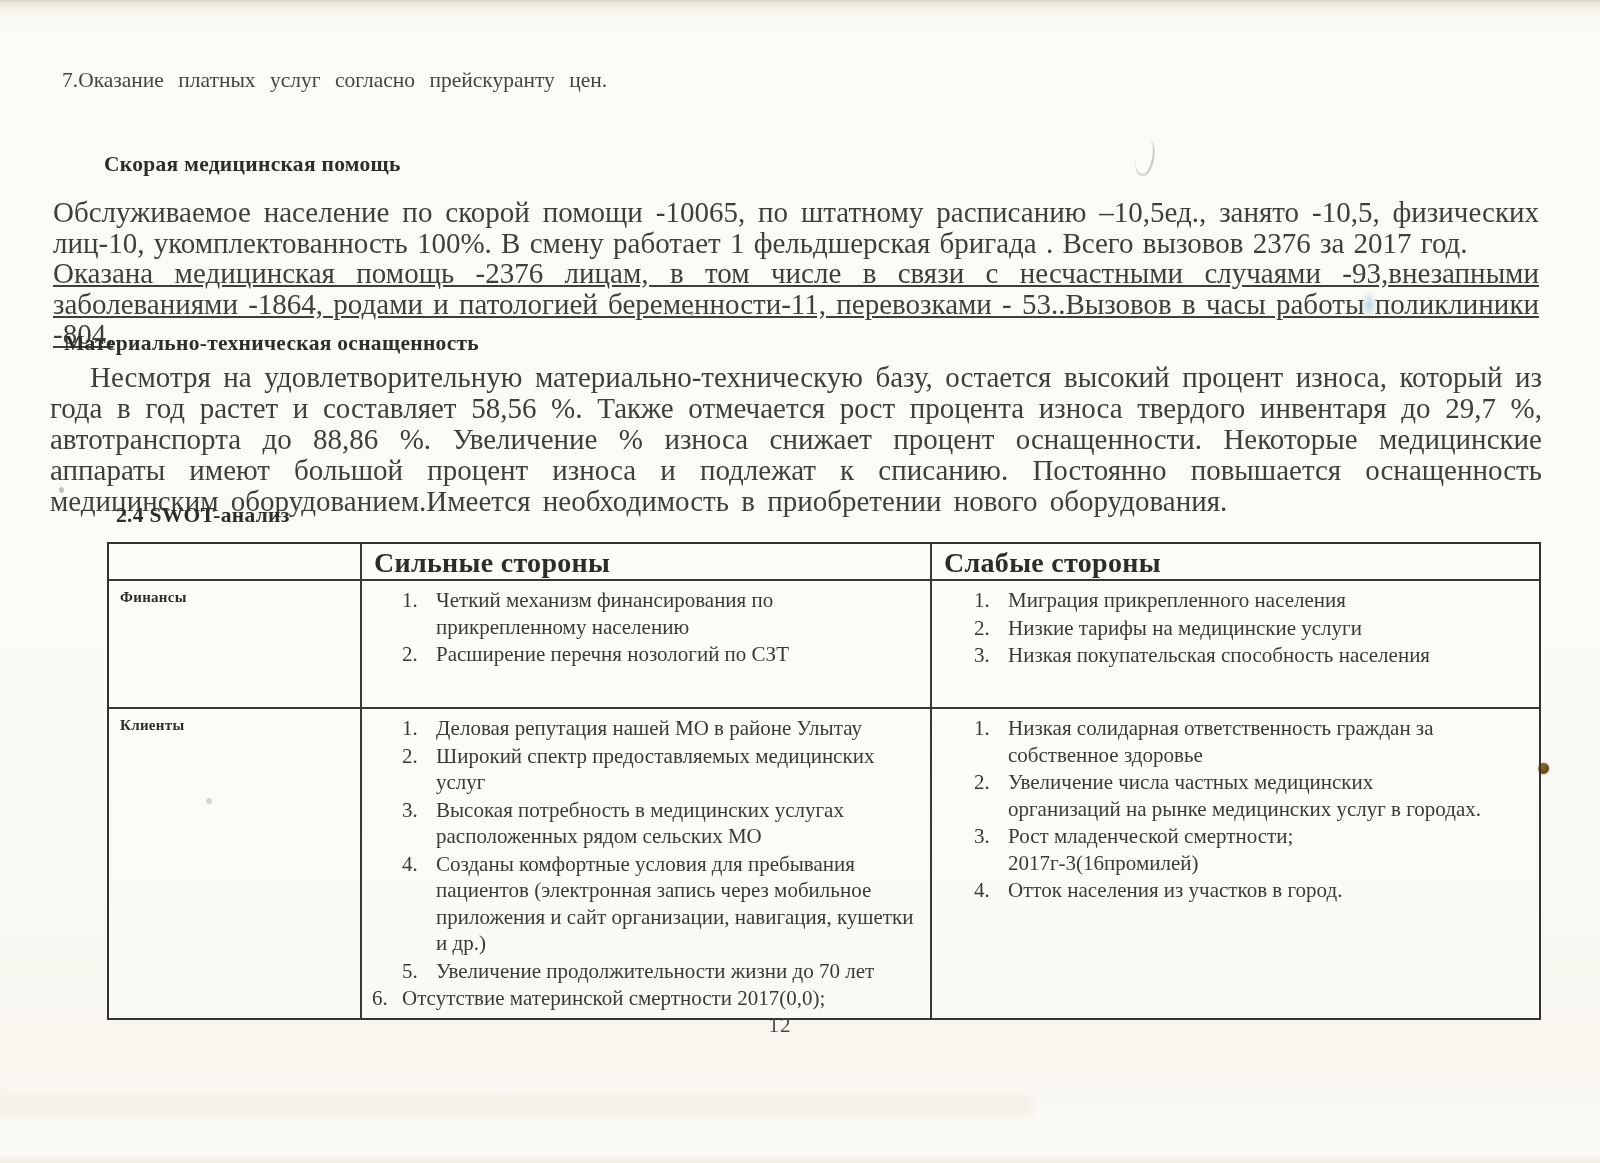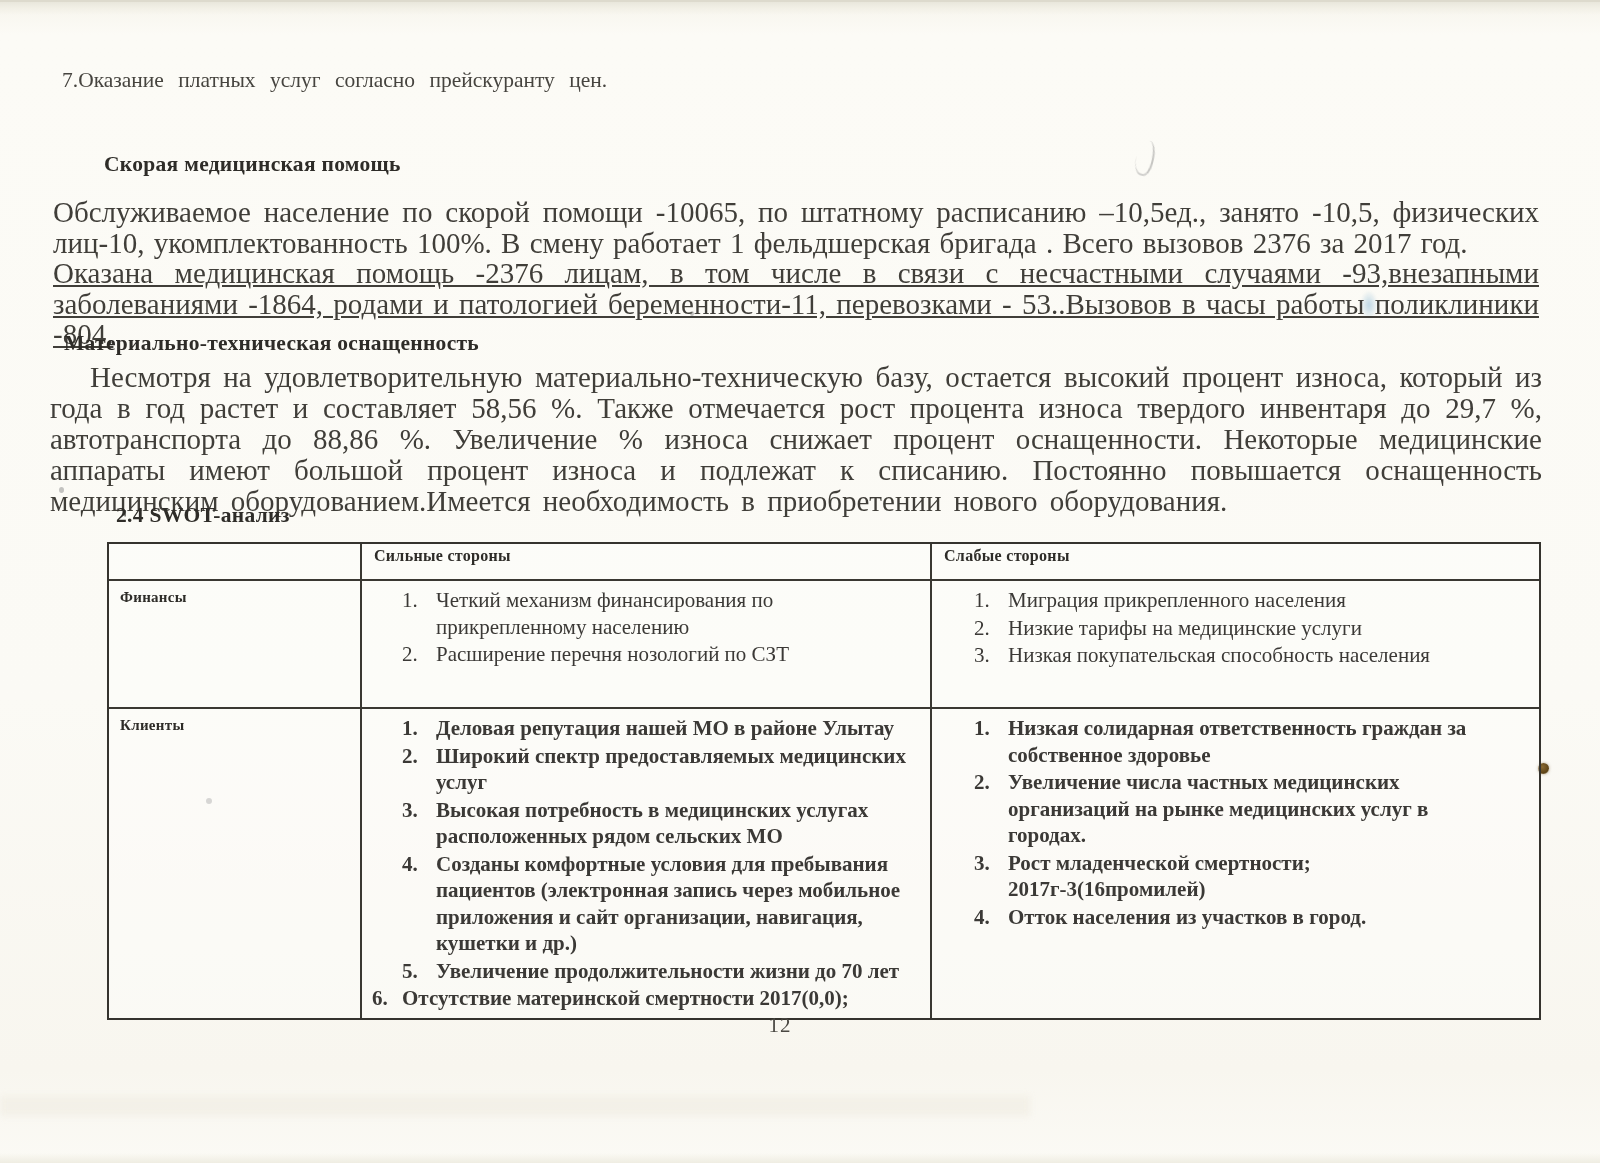--- a/index.html
+++ b/index.html
@@ -54,22 +54,22 @@
   .p-ems .pp + .pp { margin-top:0;text-decoration:underline; }
   .p-mto { left:50px; top:362px; width:1492px; line-height:31px; word-spacing:5px; }
   .p-mto .pp { text-indent:40px; }
 
   
   .swot-table { left:107px; top:542px; width:1430px; height:474px;
     display:grid; grid-template-columns:253px 570px 1fr; grid-template-rows:37px 128px 1fr;
     border:2px solid #35332e; background:rgba(255,255,255,.35); }
   .cell { border-right:2px solid #3a3832; border-bottom:2px solid #3a3832; overflow:hidden; }
   .cell.lastcol { border-right:none; }
-  .cell.lastrow { border-bottom:none;font-weight:bold; }
-  .cell.head { font-size:16px; font-weight:600; color:#2e2c28; padding:3px 0 0 12px; letter-spacing:.3px; }
+  .cell.lastrow { border-bottom:none; }
+  .cell.head { font-size:28px; font-weight:600; color:#2e2c28; padding:3px 0 0 12px; letter-spacing:.3px; }
   .cell.cat  { font-size:15px; font-weight:bold; color:#2e2c28; padding:8px 0 0 11px; letter-spacing:.3px; }
   ol.swot-list { list-style:none; counter-reset: li; margin:6px 0 0 0; padding:0 6px 0 38px;
     font-size:21px; line-height:26.5px; color:#3b3936; }
   ol.swot-list.wk { padding-left:40px; padding-right:56px; }
   ol.swot-list li { counter-increment: li; position:relative; padding-left:36px; margin:0 0 1px 0; }
   ol.swot-list li::before { content: counter(li) "."; position:absolute; left:2px; top:0; }
   ol.swot-list li.outdent { margin-left:-30px; padding-left:32px; }
 
   .pageno { left:700px; top:1013px; width:160px; text-align:center;
     font-size:21px; color:#4a4843; letter-spacing:1px; }

